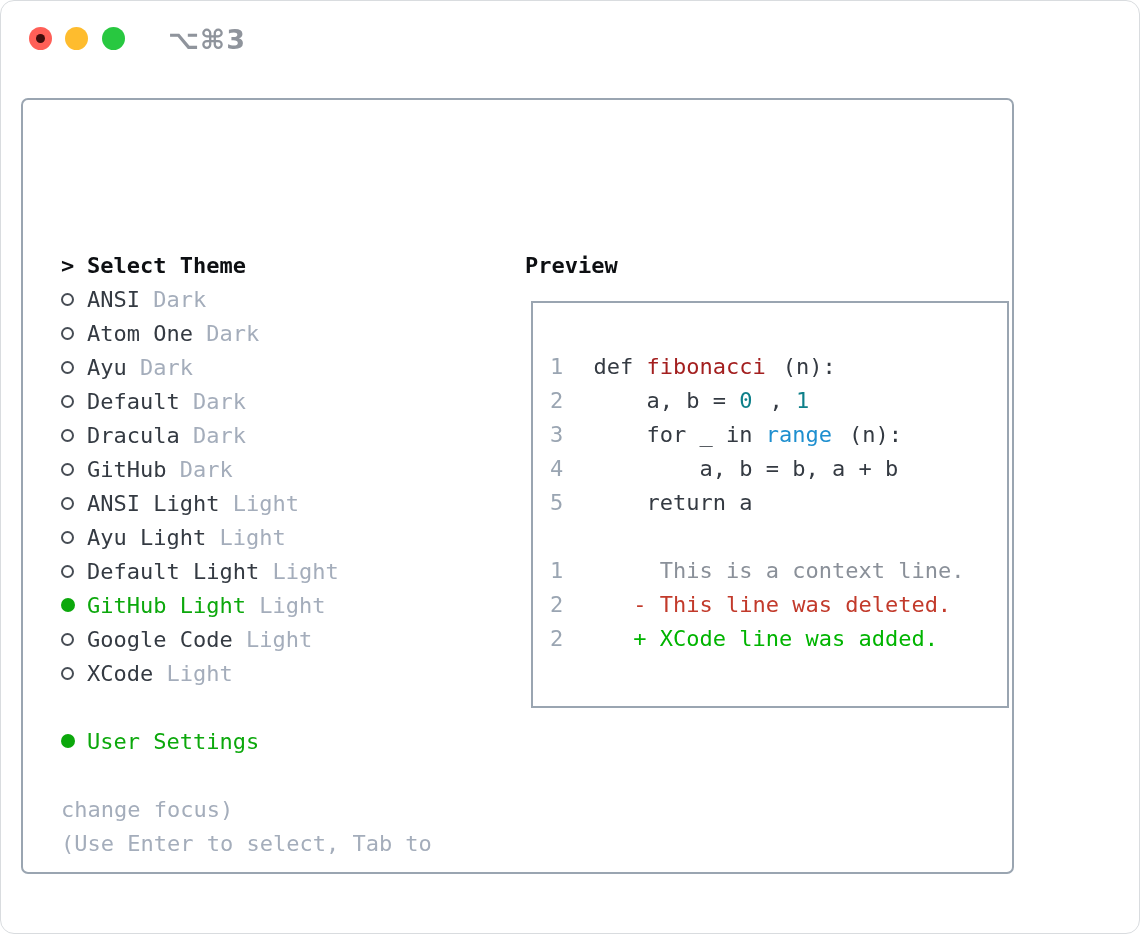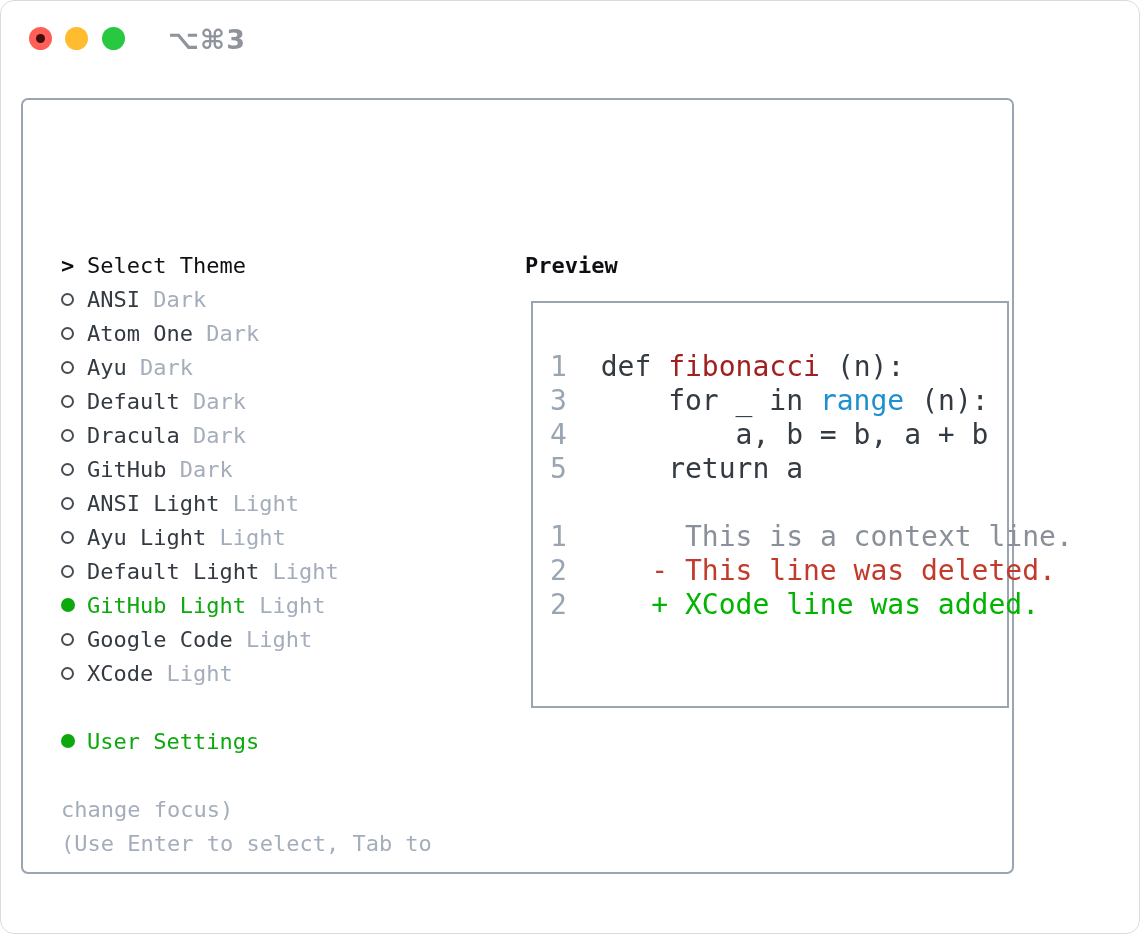--- a/index.html
+++ b/index.html
@@ -19,34 +19,34 @@
              font-size:27px;font-weight:600;color:var(--title_gray,#8f949c);letter-spacing:1px;}
   
   .content{position:absolute;left:20px;top:97px;width:993px;height:776px;
            border:2px solid var(--border_gray,#9aa5b1);border-radius:7px;box-sizing:border-box;
            background:#ffffff;}
   
   .rows{position:absolute;left:38px;top:148px;font-size:22px;}
   .row{height:34px;display:flex;align-items:center;white-space:pre;color:var(--text_dark,#343a42);}
   .prefix{display:inline-flex;width:26px;align-items:center;flex:0 0 26px;}
   .caret{font-weight:bold;color:var(--header_black,#0d0f12);}
-  .hdr{font-weight:normal;color:var(--header_black,#0d0f12);text-align:right;}
+  .hdr{font-weight:bold;color:var(--header_black,#0d0f12);text-align:right;}
   .circle{width:13px;height:13px;border-radius:50%;border:2px solid #474d55;box-sizing:border-box;}
   .circle.sel{width:14px;height:14px;border:none;background:var(--selected_green,#0ca80c);}
   .tname{color:var(--text_dark,#343a42);}
   .row.selected .tname, .row.selected .tlabel{color:var(--selected_green,#0ca80c);text-align:right;}
   .variant{color:var(--muted_gray,#a4adbb);}
   .apply-header{padding-left:26px;}
   .hint{color:var(--muted_gray,#a4adbb);}
   
   .preview-header{position:absolute;left:502px;top:148px;height:34px;display:flex;align-items:center;
                   font-size:22px;font-weight:bold;color:var(--header_black,#0d0f12);}
   .preview-box{position:absolute;left:508px;top:201px;width:478px;height:407px;
                border:2px solid var(--border_gray,#9aa5b1);box-sizing:border-box;background:#ffffff;}
-  .code{padding:47px 0 0 17px;font-size:28px;line-height:34px;}
+  .code{padding:47px 0 0 17px;font-size:22px;line-height:34px;}
   .cline{height:34px;white-space:pre;}
   .cline .num{color:var(--lineno_gray,#9aa5b2);}
   .cline .code{color:var(--text_dark,#343a42);}
   .cline .func{color:var(--function_red,#a31f1f);}
   .cline .lit{color:var(--literal_teal,#0e808a);}
   .cline .builtin{color:var(--builtin_blue,#1e8fcf);}
   .cline .ctx{color:var(--context_gray,#8a9099);margin-top:32px;}
   .cline .del{color:var(--deleted_red,#c23a2b);}
   .cline .add{color:var(--added_green,#00b400);}
 </style>
@@ -89,20 +89,21 @@
       <div class="row"></div>
       <div class="row hint">change focus)</div>
       <div class="row hint">(Use Enter to select, Tab to</div>
     </div>
 
     <div class="preview-header">Preview</div>
 
     <div class="preview-box">
       <div class="code" id="code-lines">
           <div class="cline"><span class="num">1</span><span class="code"> def </span><span class="func">fibonacci</span><span class="code">(n):</span></div>
+          <div class="cline"><span class="num">2</span><span class="code">     a, b = </span><span class="lit">0</span><span class="code">, </span><span class="lit">1</span></div>
           <div class="cline"><span class="num">3</span><span class="code">     for _ in </span><span class="builtin">range</span><span class="code">(n):</span></div>
           <div class="cline"><span class="num">4</span><span class="code">         a, b = b, a + b</span></div>
           <div class="cline"><span class="num">5</span><span class="code">     return a</span></div>
           <div class="cline"></div>
           <div class="cline"><span class="num">1</span><span class="code">      </span><span class="ctx">This is a context line.</span></div>
           <div class="cline"><span class="num">2</span><span class="code">    </span><span class="del">- This line was deleted.</span></div>
           <div class="cline"><span class="num">2</span><span class="code">    </span><span class="add">+ XCode line was added.</span></div>
         </div>
     </div>
 

